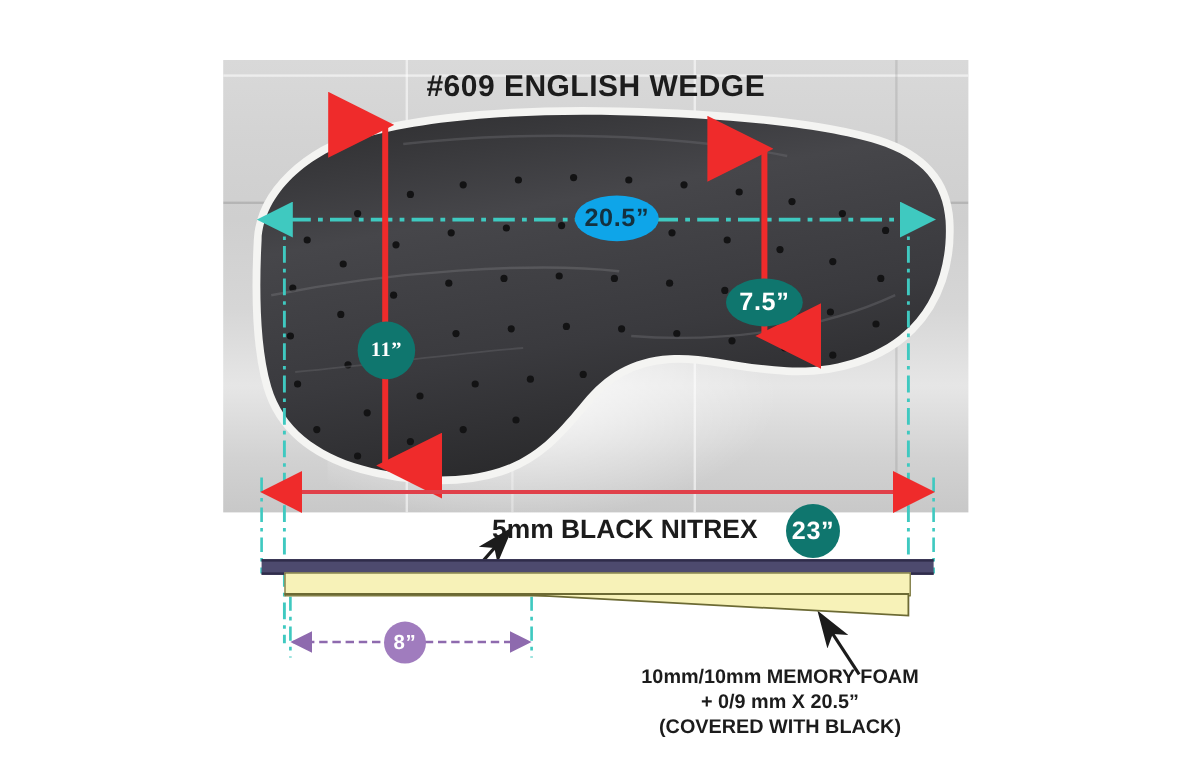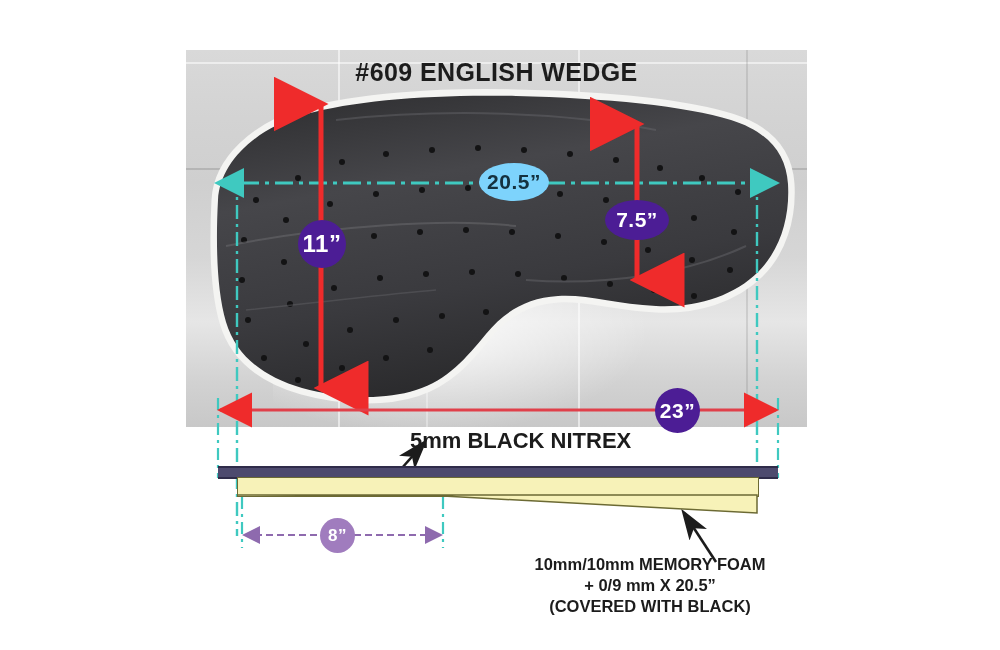--- a/index.html
+++ b/index.html
@@ -31,22 +31,22 @@
 
   
   .pad-wrap{position:absolute;left:0;top:0;width:621px;height:377px;}
 
   
   .lbl{
     position:absolute;display:flex;align-items:center;justify-content:center;
     font-weight:bold;color:#ffffff;white-space:nowrap;
     border-radius:50%;letter-spacing:.5px;
   }
-  .lbl.red{background:#4c1d95;}
-  .lbl.cyan{background:#7dd3fc;color:#14313f;}
+  .lbl.red{background:#0f766e;margin-top:32px;}
+  .lbl.cyan{background:#0ea5e9;color:#14313f;}
   .lbl.purple{background:#a07cbe;}
 
   .cap-title{
     position:absolute;left:186px;top:58px;width:621px;
     text-align:center;font-size:25px;font-weight:bold;color:#1c1c1c;
     letter-spacing:.4px;
   }
 
   
   .nitrex{
@@ -264,21 +264,21 @@
   <div class="nitrex" style="left:218px;top:466px;width:560px;height:9px;"></div>
 
   <div class="foamband" style="left:237px;top:477px;width:520px;height:18px;"></div>
 
   <svg width="1000" height="650" style="position:absolute;left:0;top:0;pointer-events:none;">
     <polygon points="237,495 757,495 757,513 443,496" fill="#f7f2b8" stroke="#6c6a34" stroke-width="1.5"></polygon>
   </svg>
 
   <div class="lbl cyan" style="left:479px;top:163px;width:70px;height:38px;font-size:21px;">20.5”</div>
 
-  <div class="lbl red" style="left:298px;top:220px;width:48px;height:48px;font-size:24px;">11”</div>
+  <div class="lbl red" style="left:298px;top:236px;width:48px;height:48px;font-size:17px;font-family:Liberation Serif, serif;">11”</div>
 
   <div class="lbl red" style="left:605px;top:200px;width:64px;height:40px;font-size:21px;">7.5”</div>
 
   <div class="lbl red" style="left:655px;top:388px;width:45px;height:45px;font-size:21px;">23”</div>
 
   <div class="lbl purple" style="left:320px;top:518px;width:35px;height:35px;font-size:17px;">8”</div>
 
   <div class="note" style="left:410px;top:428px;font-size:22px;">5mm BLACK NITREX</div>
 
   <div class="note center" style="left:520px;top:538px;width:260px;font-size:16.5px;line-height:21px;margin-top:16px;">

